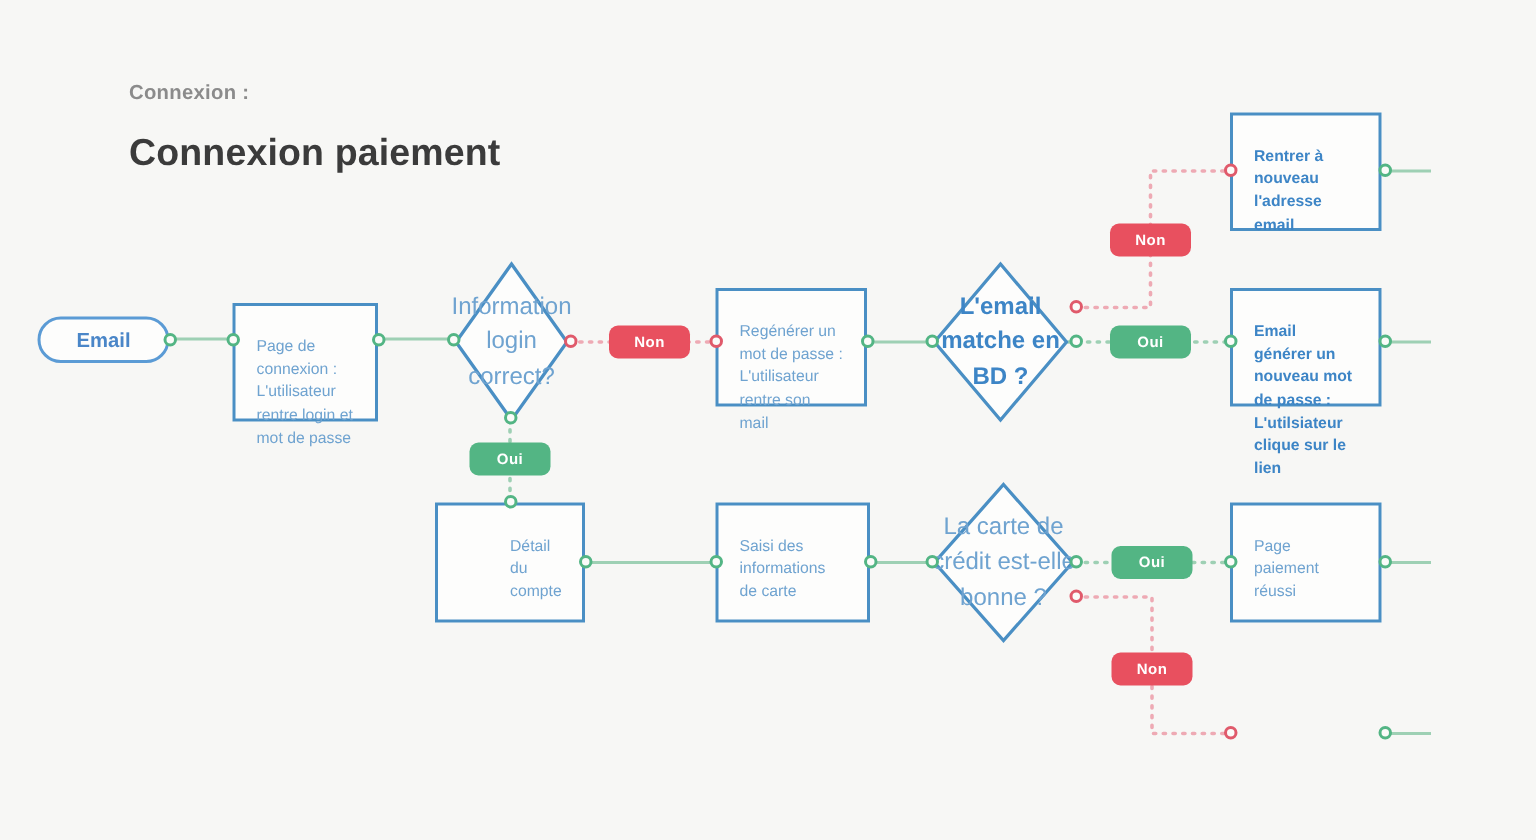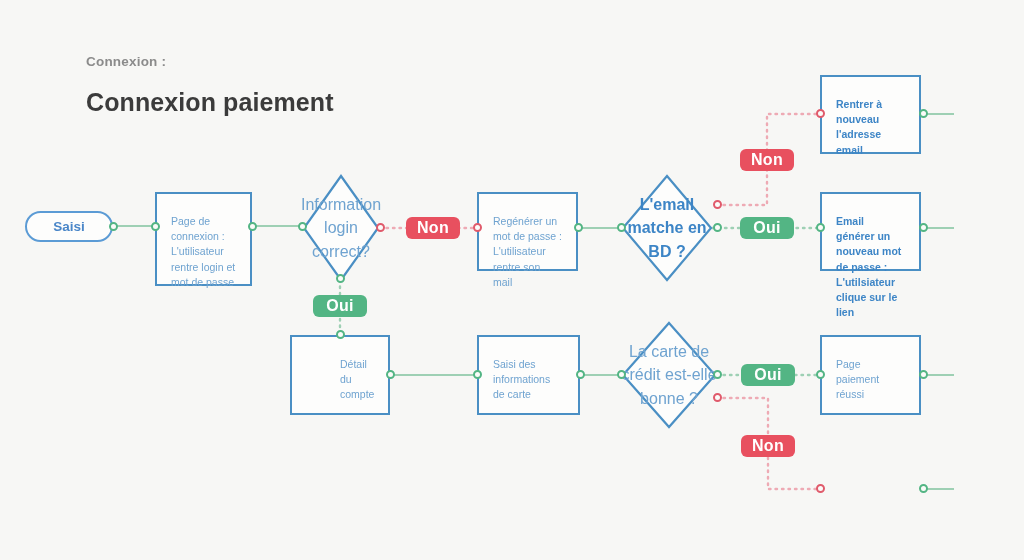--- a/index.html
+++ b/index.html
@@ -93,21 +93,21 @@
     color: #3d85c6;
     font-weight: bold;
   }
   .badge {
     position: absolute;
     border-radius: 6px;
     display: flex;
     align-items: center;
     justify-content: center;
     color: #ffffff;
-    font-size: 16px;
+    font-size: 10px;
     font-weight: bold;
     letter-spacing: .3px;
   }
   .badge.no  { background: #e8505f; }
   .badge.yes { background: #53b584; }
   .port {
     position: absolute;
     width: 9px; height: 9px;
     border-radius: 50%;
     box-sizing: border-box;
@@ -162,24 +162,24 @@
     <g stroke="#eeaab4" stroke-width="2.4" stroke-dasharray="1.5 5" stroke-linecap="round" fill="none">
       <path d="M 717,205 L 767,205 L 767,114 L 820,114"></path>
     </g>
 
     <g stroke="#eeaab4" stroke-width="2.4" stroke-dasharray="1.5 5" stroke-linecap="round" fill="none">
       <path d="M 717,398 L 768,398 L 768,489 L 820,489"></path>
     </g>
   </svg>
 
   <div class="node start" style="left:25px; top:211px; width:88px; height:31px;">
-    <span>Saisi</span>
-  </div>
-
-  <div class="node proc" style="left:155px; top:192px; width:97px; height:94px;">
+    <span>Email</span>
+  </div>
+
+  <div class="node proc" style="left:155px; top:202px; width:97px; height:79px;">
     <span>Page de connexion  : L'utilisateur rentre login et mot de passe</span>
   </div>
 
   <div class="diamond-wrap" style="left:302px; top:174px; width:78px; height:108px;">
     <svg class="diamond-shape" viewBox="0 0 78 108">
       <polygon points="39,2 76,54 39,106 2,54" fill="#fdfdfc" stroke="#4a8fc4" stroke-width="2.2"></polygon>
     </svg>
     <div class="diamond-label">Information login correct?</div>
   </div>
 

